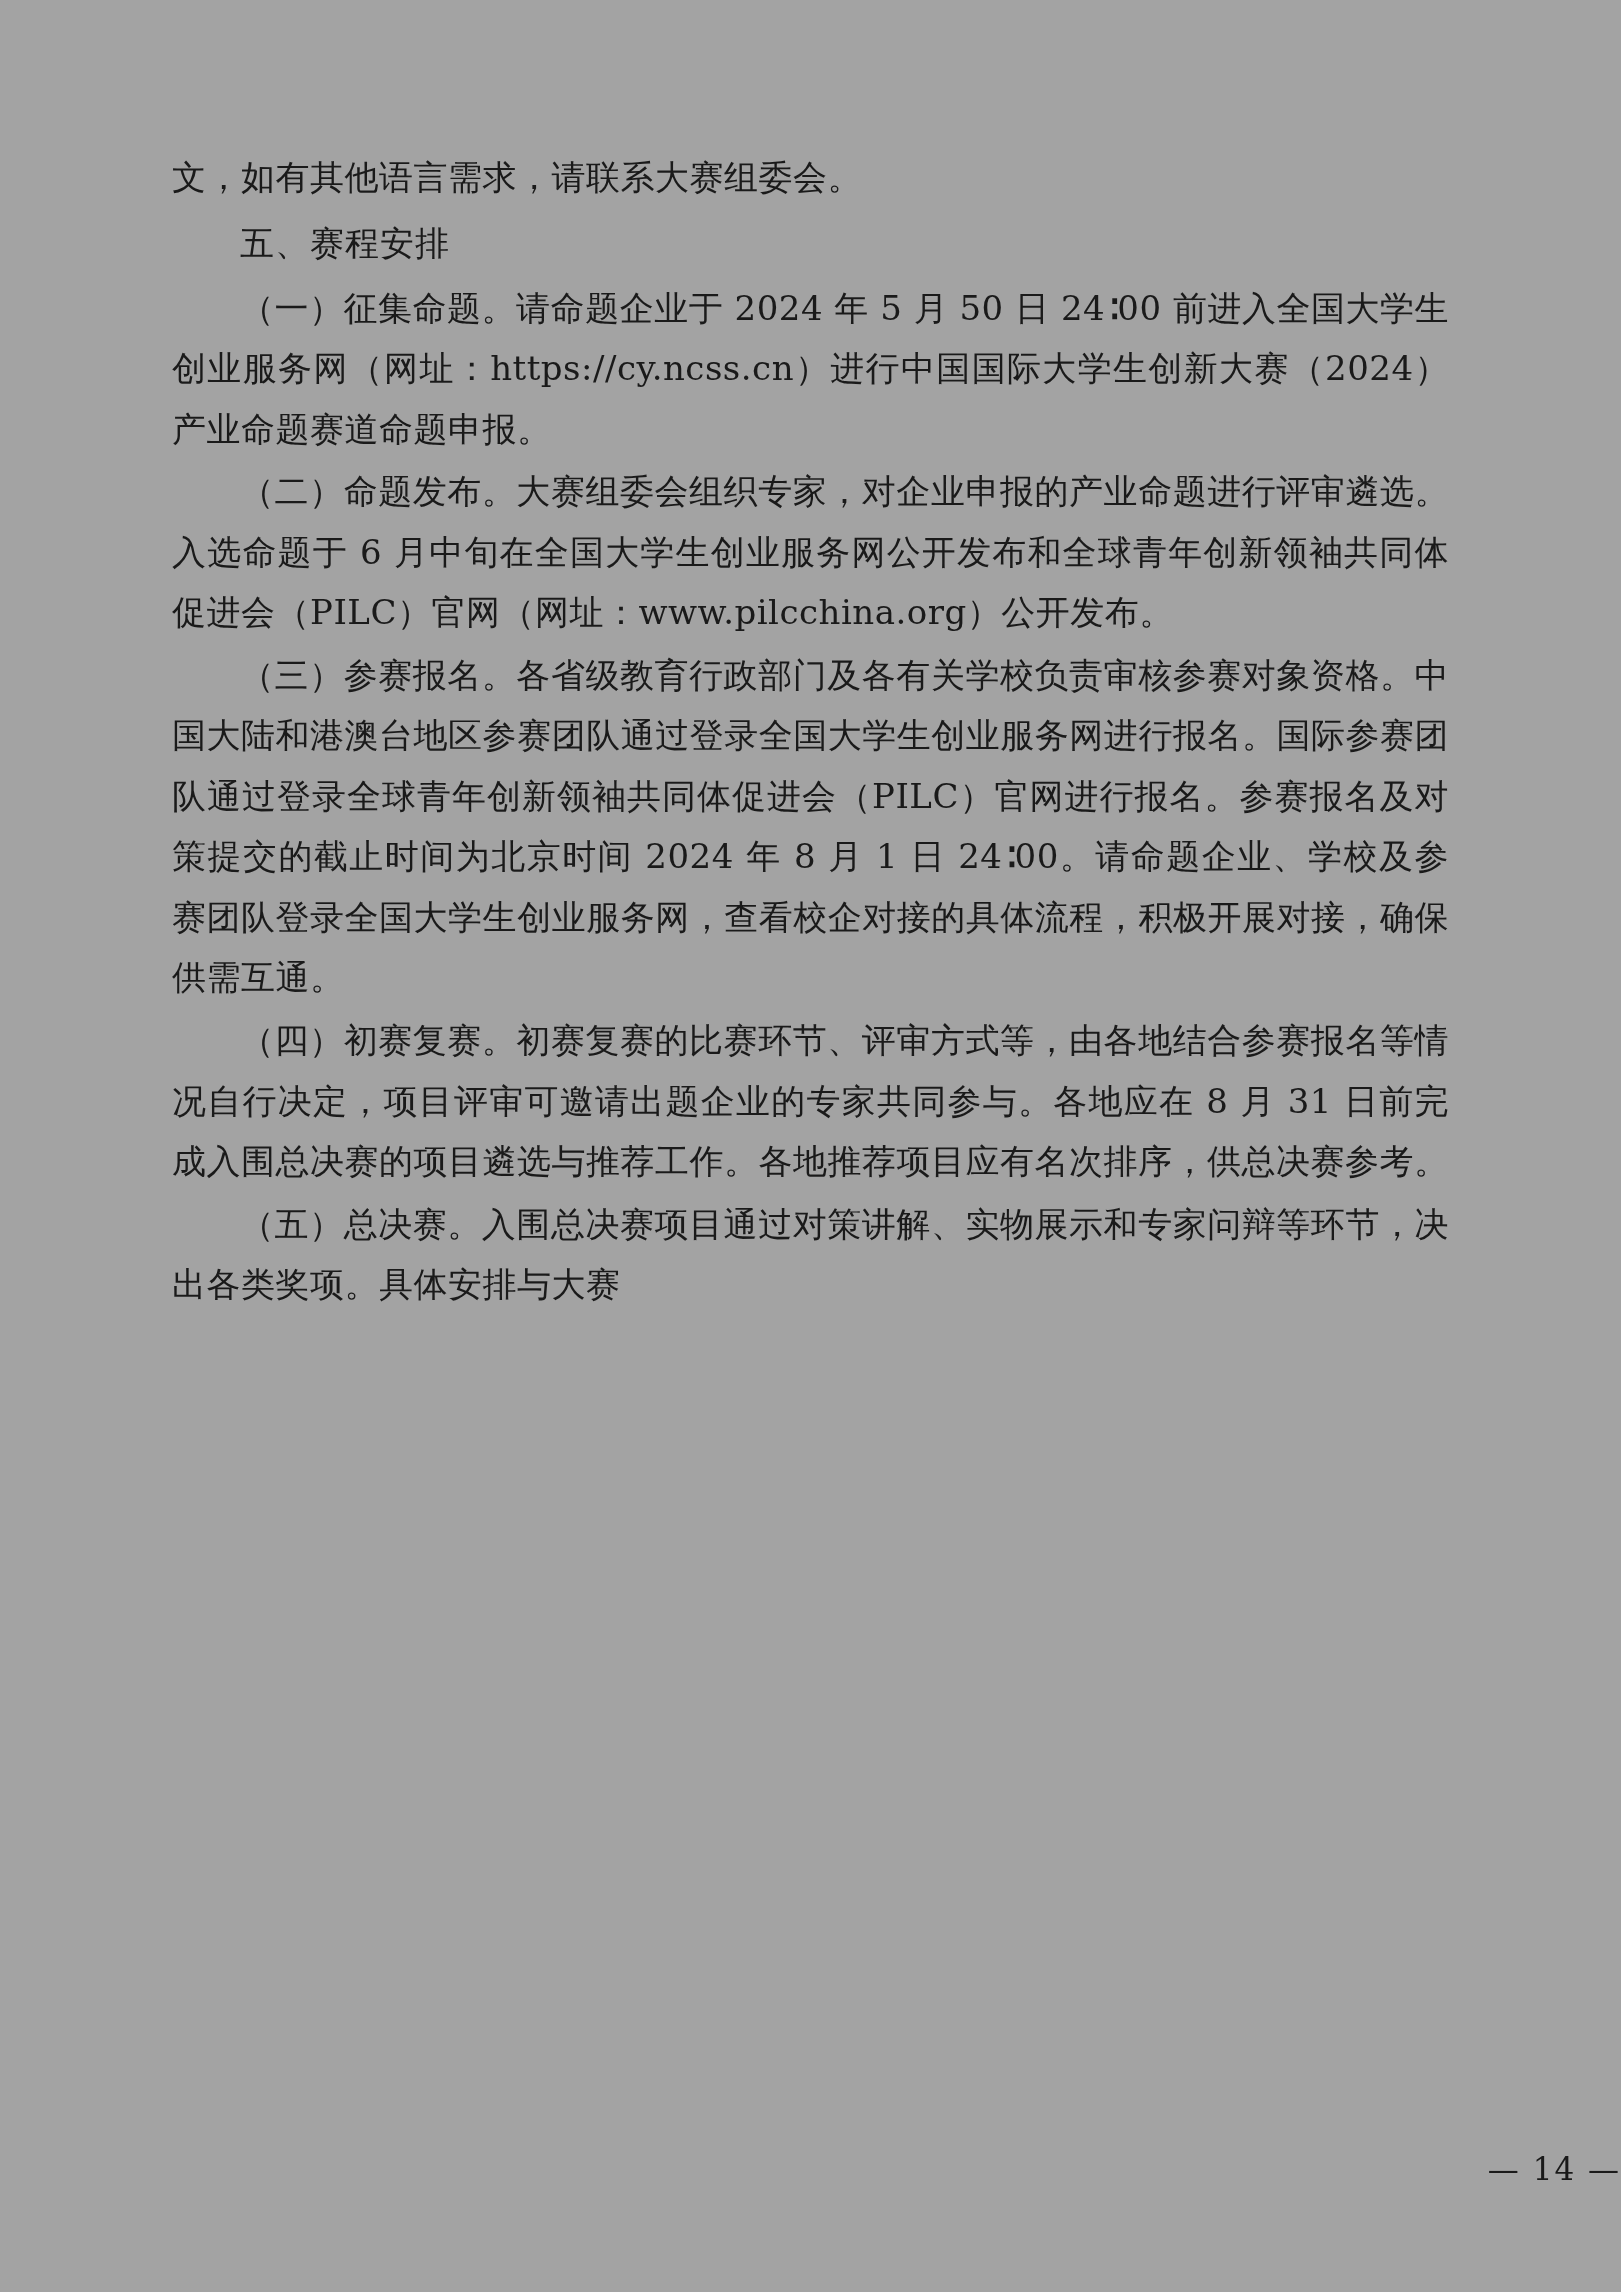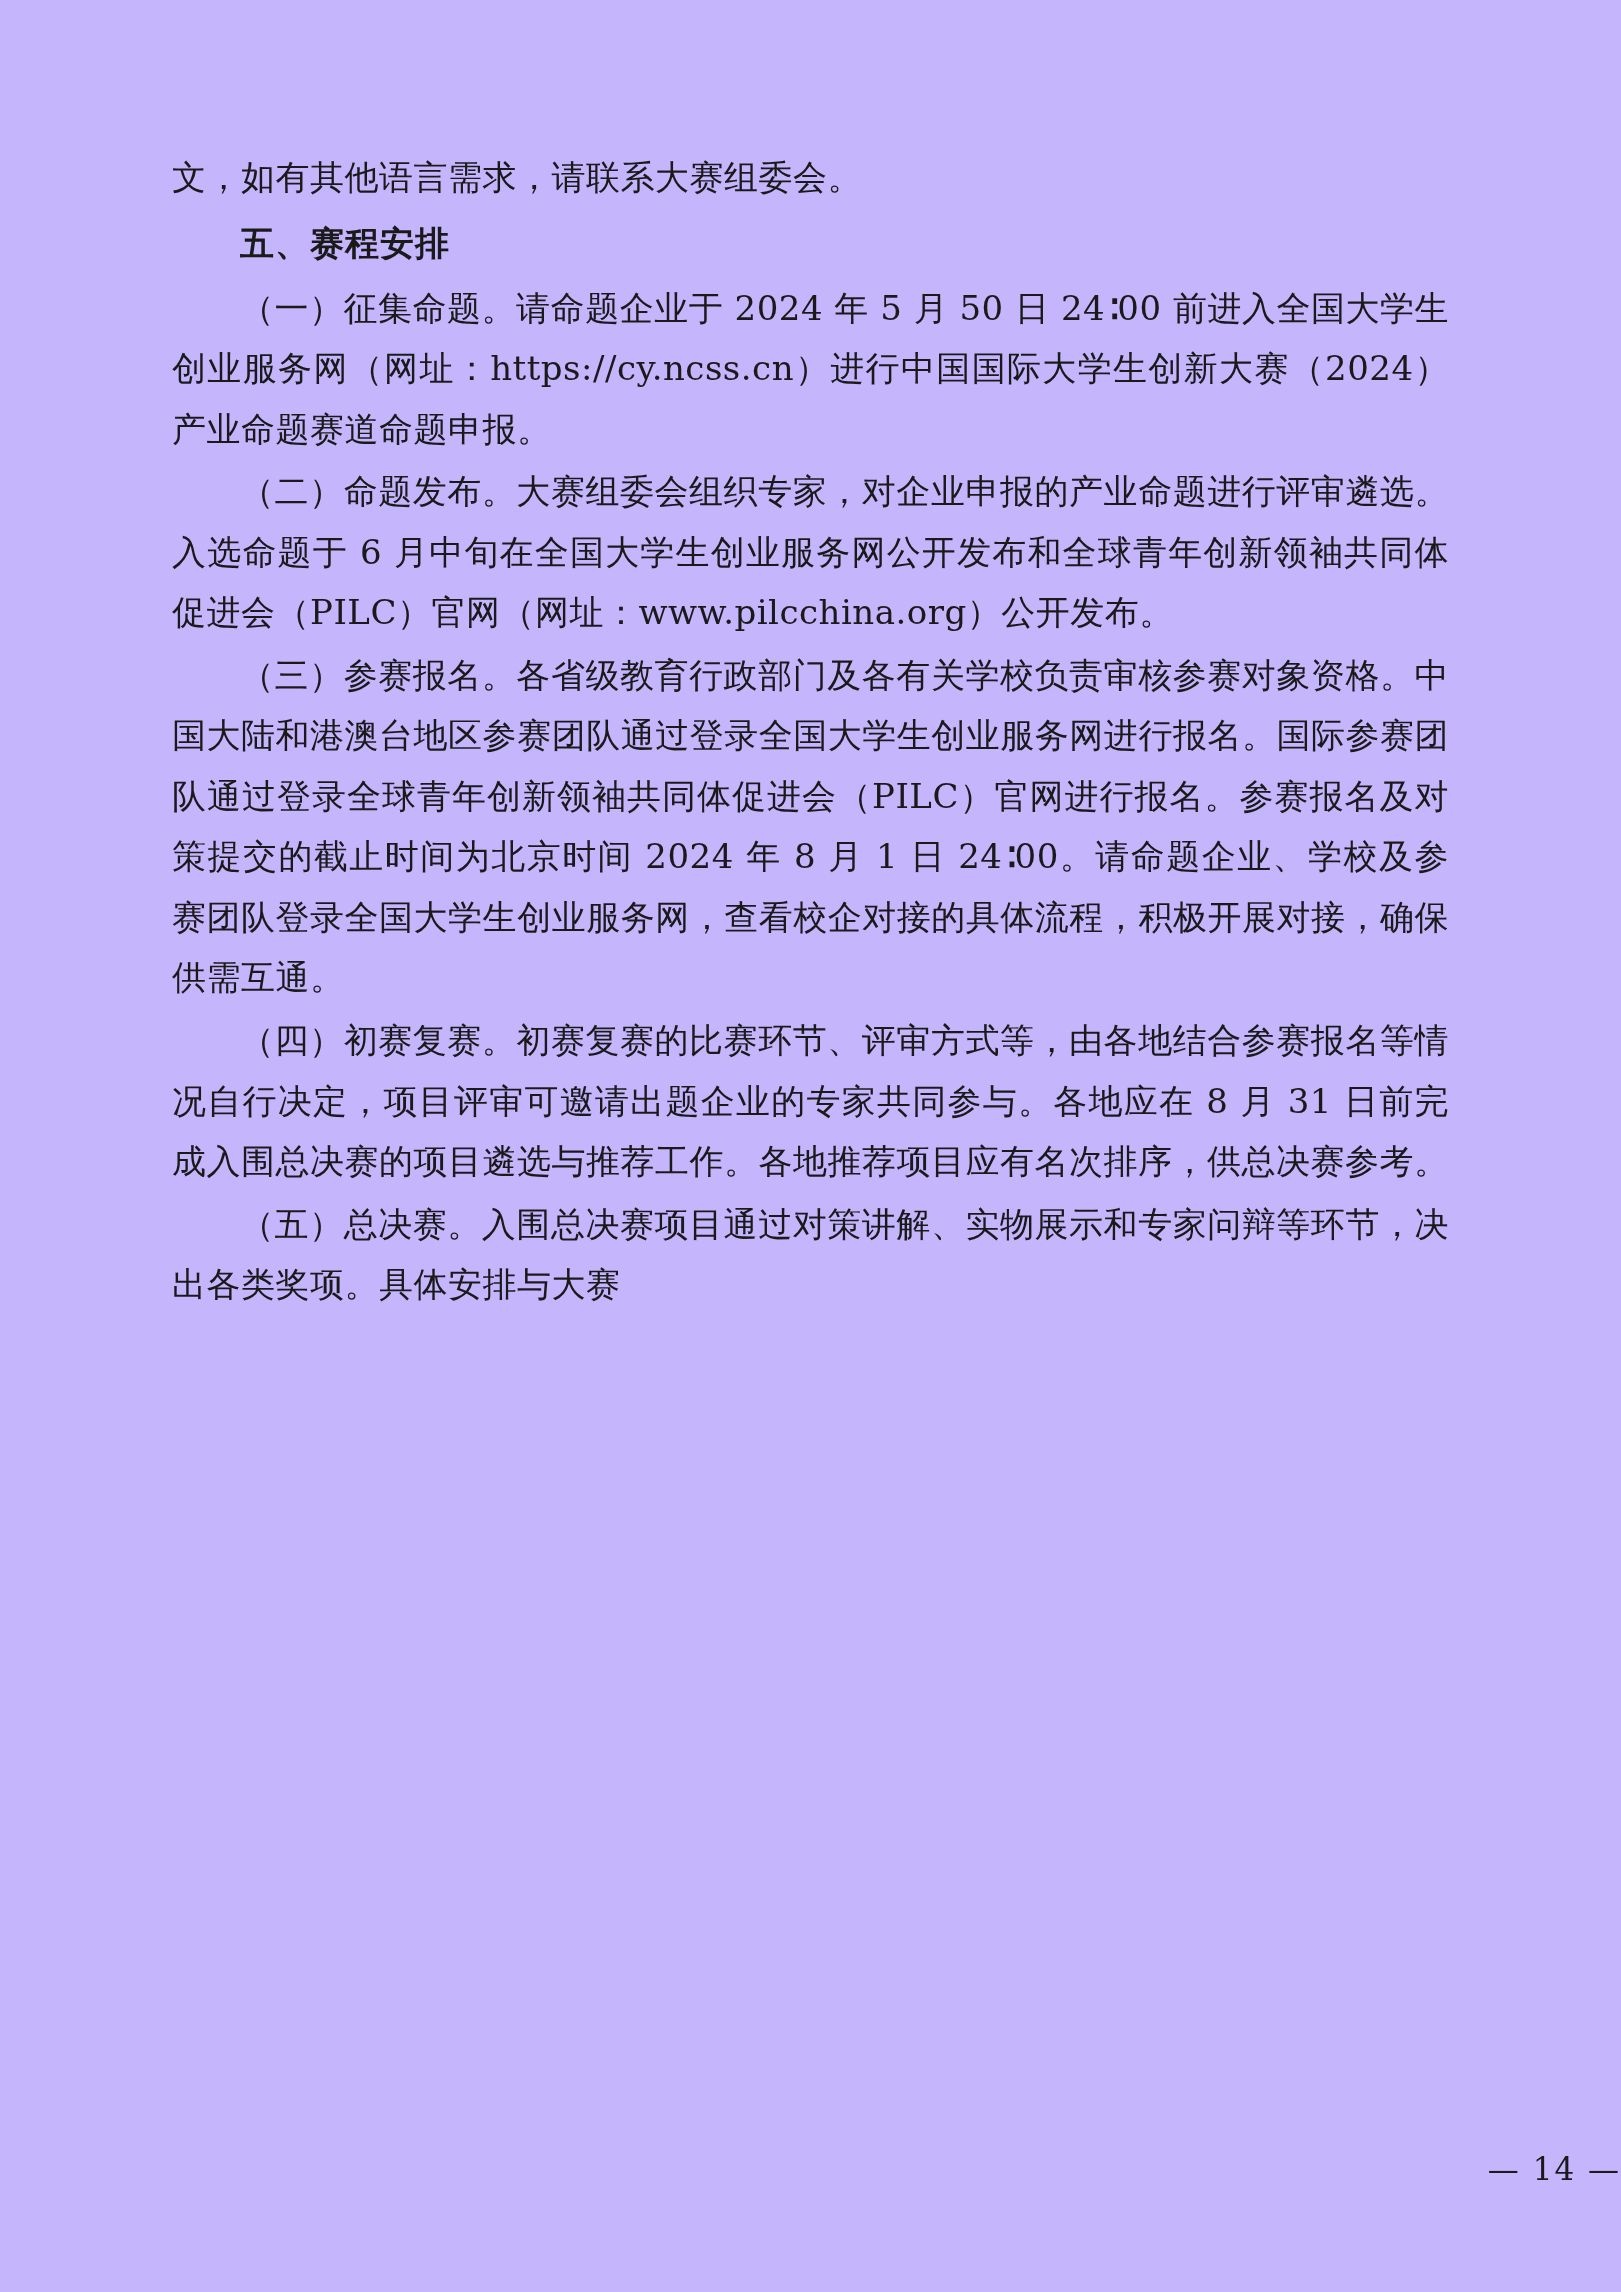--- a/index.html
+++ b/index.html
@@ -3,42 +3,42 @@
 <meta charset="utf-8">
 <style>
   html, body {
     margin: 0;
     padding: 0;
     background: #ffffff;
   }
   .page {
     width: 1621px;
     height: 2293px;
-    background: #c4b5fd;
+    background: #a3a3a3;
     position: relative;
     box-sizing: border-box;
     padding: 147px 172px 0 172px;
     font-family: "DejaVu Serif", "Liberation Serif", serif;
     color: #1a1a1a;
   }
   .doc-body {
     font-size: 34px;
     line-height: 1.78;
     text-align: justify;
     text-justify: inter-ideograph;
     letter-spacing: 0.5px;
   }
   .para {
     margin: 0 0 2px 0;
     text-indent: 2em;
   }
   .heading {
     margin: 5.9px 0 3.9px 0;
     text-indent: 2em;
-    font-weight: bold;
+    font-weight: normal;
     font-size: 34px;
     letter-spacing: 1px;
   }
   .first-line {
     text-indent: 0;
   }
   .page-number {
     position: absolute;
     bottom: 106px;
     left: 0;

